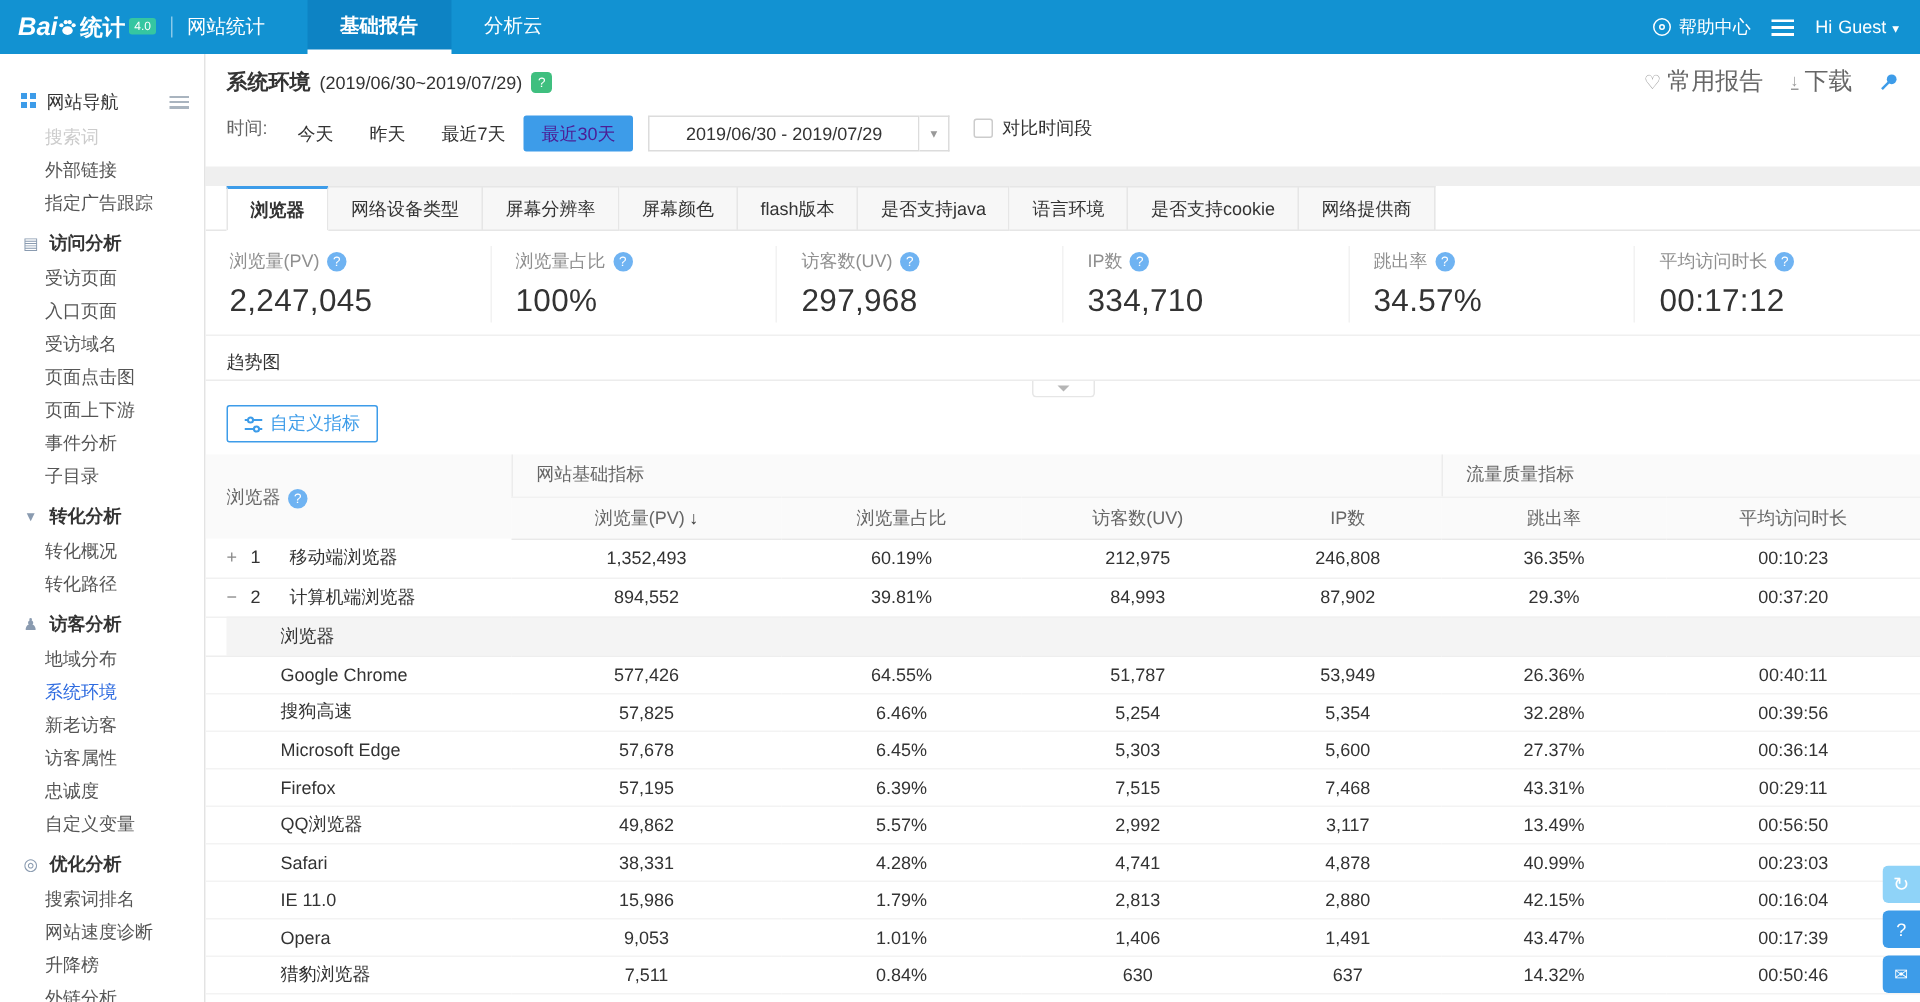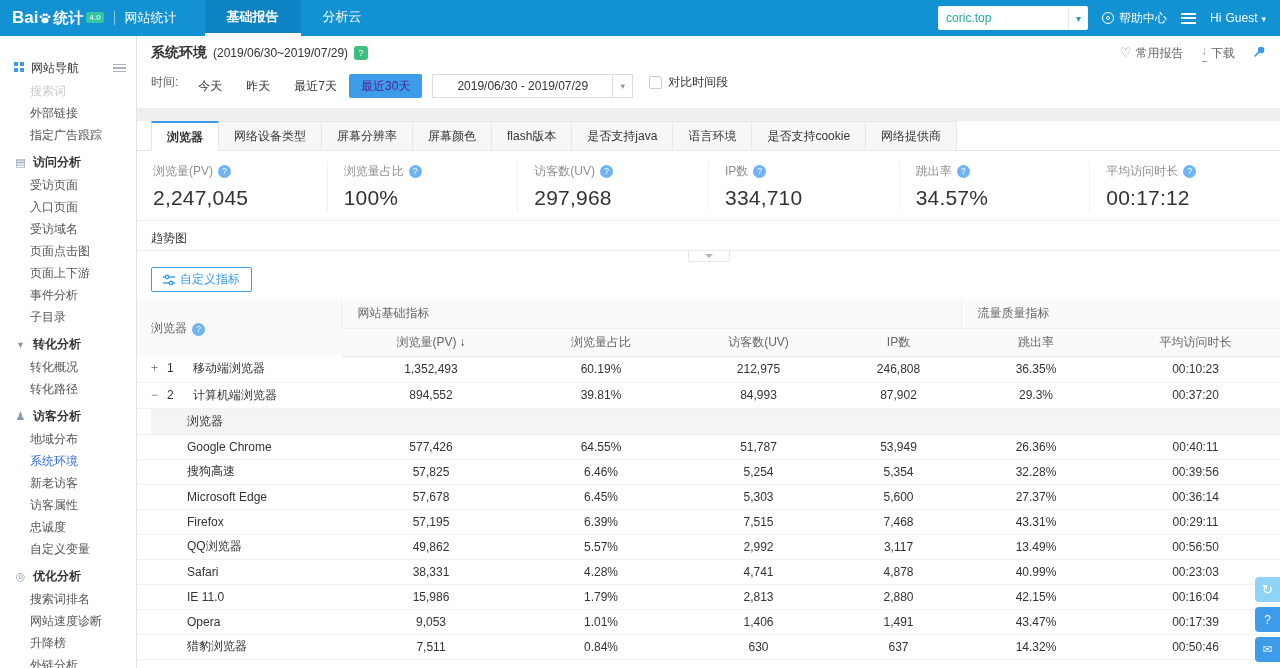--- a/index.html
+++ b/index.html
@@ -1,20 +1,20 @@
 <!DOCTYPE html>
 <html><head>
 <meta charset="utf-8">
 <style>
 *{margin:0;padding:0;box-sizing:border-box}
 html,body{width:1280px;height:668px;overflow:hidden;background:#efefef;font-family:"Liberation Sans","DejaVu Sans",sans-serif}
 
 .topbar{height:36px;background:#1292d2;display:flex;align-items:center;color:#fff;padding-left:12px}
 .logo{display:flex;align-items:center;cursor:pointer}
-.logo-bai{font-size:17px;font-weight:700;}
+.logo-bai{font-size:17px;font-weight:700;font-style:italic}
 .logo-tj{font-size:15px;font-weight:700;margin-left:1px}
 .ver-badge{background:#35c6a1;color:#fff;font-size:8px;border-radius:2px;padding:1px 3px;align-self:flex-start;margin:4px 0 0 3px}
 .v-div{width:1px;height:14px;background:rgba(255,255,255,.5);margin:0 10px}
 .product{font-size:13px;font-weight:400}
 .topnav{display:flex;margin-left:28px;height:36px}
 .tnav{padding:0 22px;line-height:33px;font-size:13px;cursor:pointer;height:36px}
 .tnav.active{background:#0d83c4;border-bottom:3px solid #fff;font-weight:700}
 .top-right{margin-left:auto;display:flex;align-items:center;gap:14px;padding-right:14px}
 .site-select{width:150px;height:24px;background:#fff;border-radius:2px;display:flex;align-items:center;padding-left:8px;font-size:12px;color:#21a8a0;cursor:pointer}
 .sel-caret{margin-left:auto;width:20px;height:24px;display:flex;align-items:center;justify-content:center;border-left:1px solid #e8e8e8;color:#21a8a0}
@@ -41,21 +41,21 @@
 .i-person::before{content:"♟"}
 .i-target::before{content:"◎"}
 
 .main{flex:1;display:flex;flex-direction:column;overflow:hidden;background:#efefef}
 .main-top{background:#fff;padding:8px 14px 10px}
 .title-row{display:flex;align-items:center}
 .page-title{font-size:14px;font-weight:700;color:#333}
 .date-span{margin-left:6px;font-size:12px;color:#333}
 .g-help{width:14px;height:14px;border-radius:3px;background:#3fbf7f;color:#fff;font-size:9px;line-height:14px;text-align:center;margin-left:6px;cursor:pointer}
 .g-help::before{content:"?"}
-.title-actions{margin-left:auto;display:flex;font-size:12px;color:#666}
+.title-actions{margin-left:auto;display:flex;align-items:center;font-size:16px;color:#666}
 .heart-icon{font-size:13px;color:#999;margin-right:4px}
 .heart-icon::before{content:"♡"}
 .act-link{cursor:pointer;color:#666}
 .dl-icon{margin:0 4px 0 18px;color:#999;border-bottom:1px solid #999;line-height:10px;display:inline-block;font-size:11px}
 .dl-icon::before{content:"↓"}
 .pin-svg{margin-left:18px;cursor:pointer}
 .filter-row{display:flex;align-items:flex-start;margin-top:12px;font-size:12px;color:#666}
 .f-label{margin-right:8px}
 .time-opts{display:flex}
 .topt{padding:0 12px;height:24px;line-height:24px;color:#333;cursor:pointer;border-radius:2px}
@@ -123,24 +123,20 @@
     <span class="logo-tj">统计</span>
     <span class="ver-badge">4.0</span>
   </div>
   <span class="v-div"></span>
   <span class="product">网站统计</span>
   <div class="topnav" id="topnav">
       <div class="tnav active">基础报告</div>
       <div class="tnav">分析云</div>
     </div>
   <div class="top-right">
-    <div class="site-select">
-      <span>coric.top</span>
-      <span class="sel-caret"></span>
-    </div>
     <div class="help">
       <span class="ring-icon"></span>
       <span>帮助中心</span>
     </div>
     <span class="grid-icon"></span>
     <div class="greet">
       <span>Hi</span>
       <span>Guest</span>
       <span class="caret"></span>
     </div>

